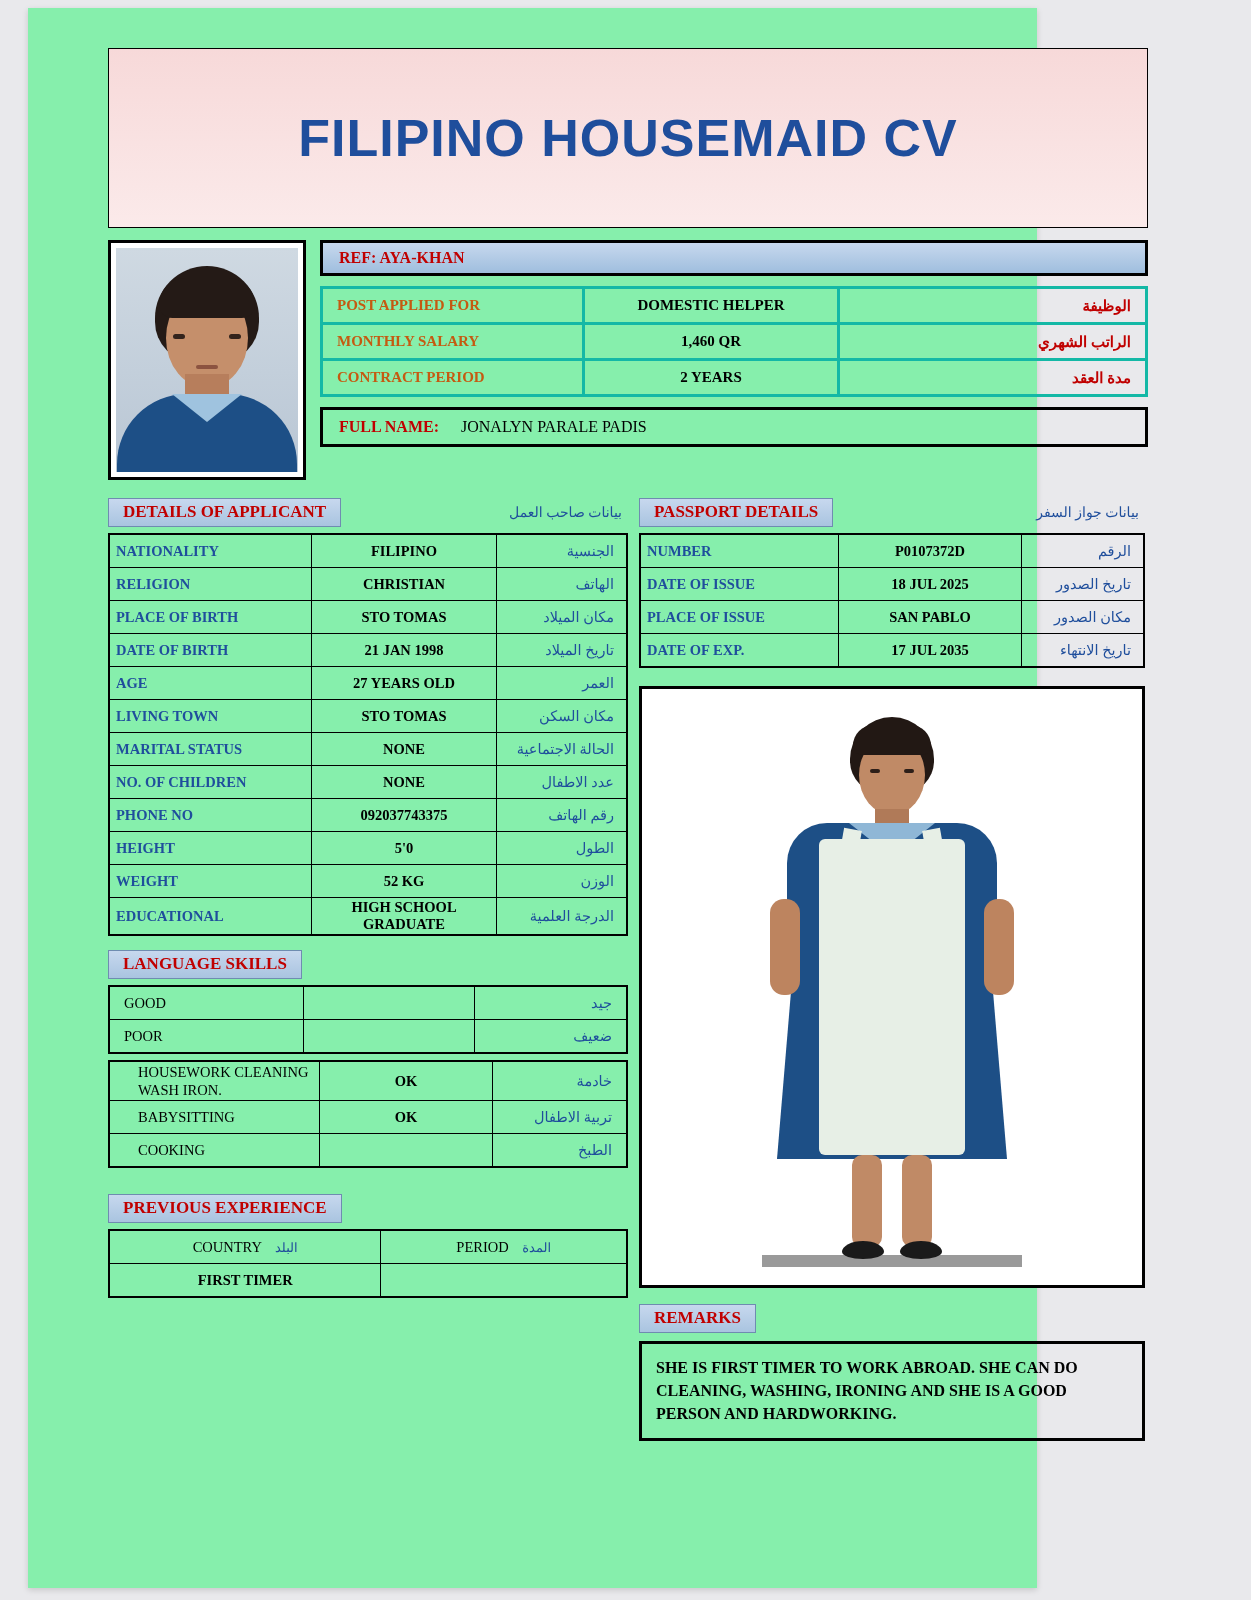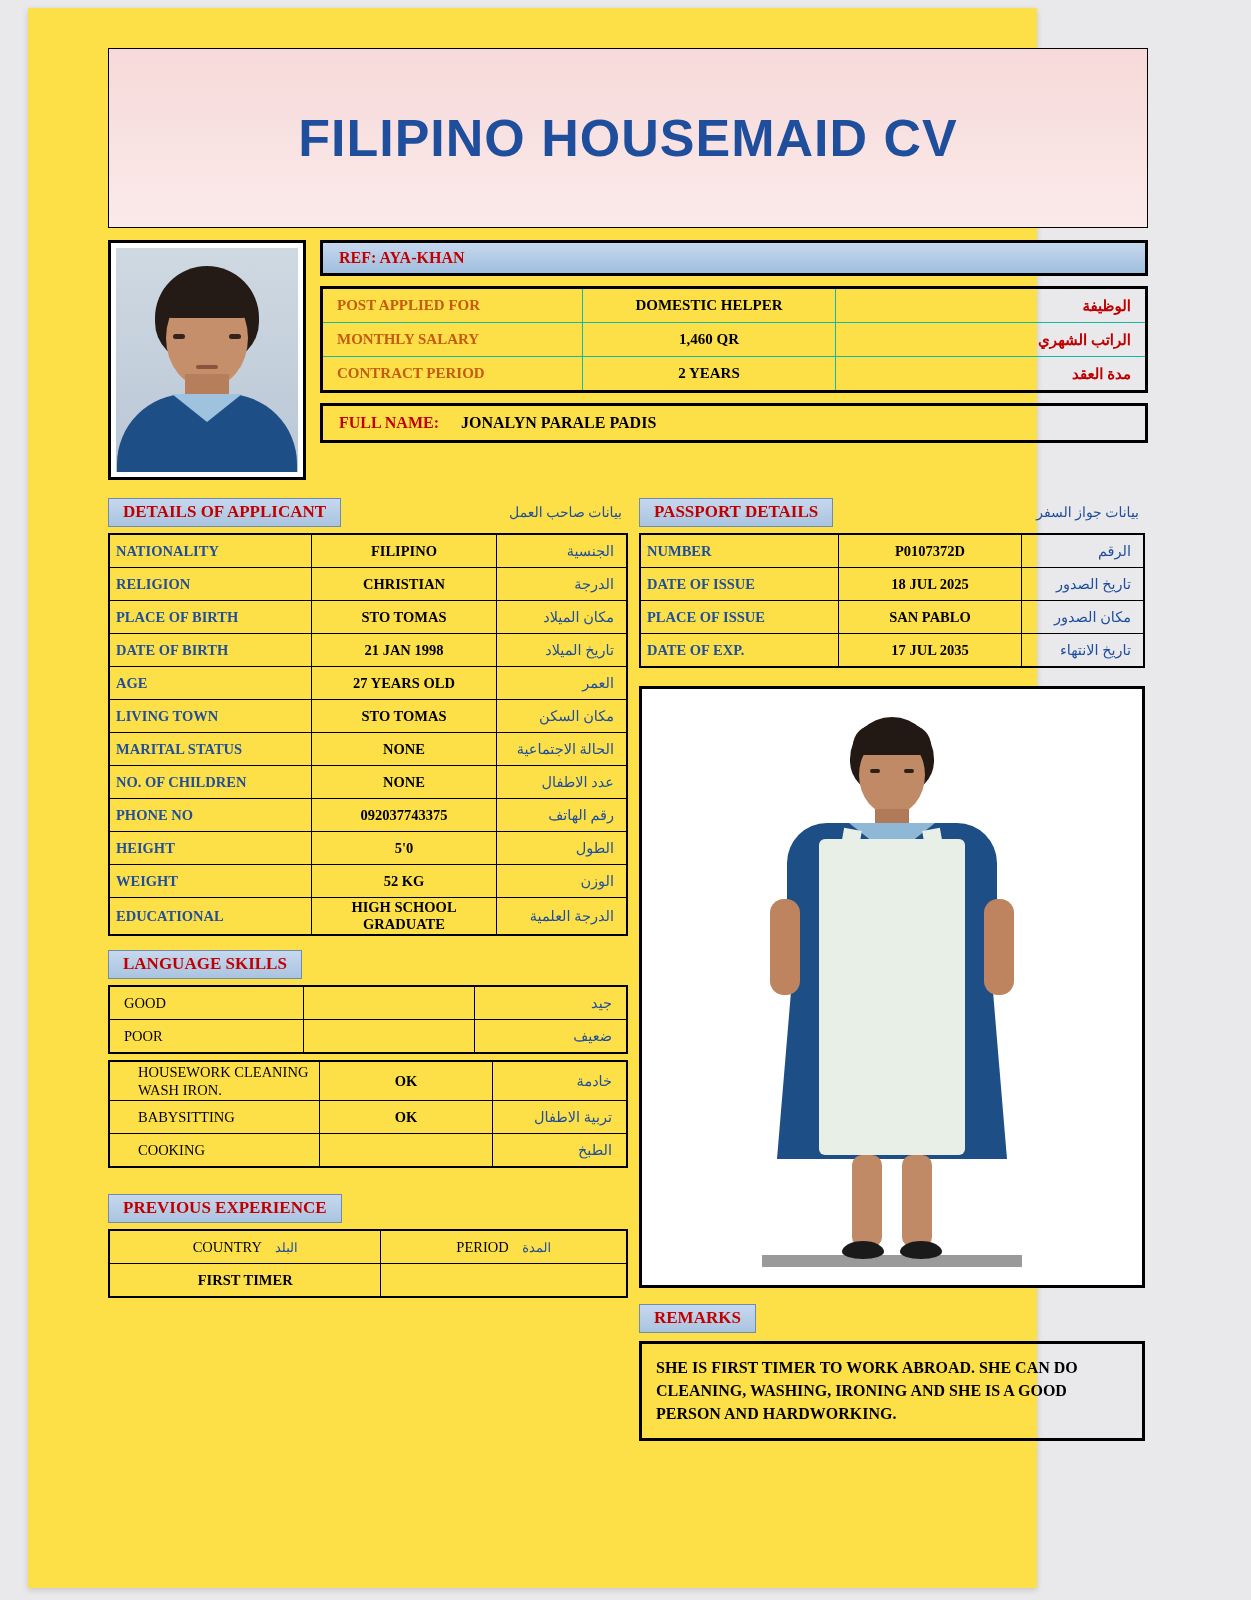--- a/index.html
+++ b/index.html
@@ -12,21 +12,21 @@
     height: 1600px;
     font-family: "Liberation Serif", serif;
     overflow: hidden;
   }
   .page {
     position: absolute;
     left: 28px;
     top: 8px;
     width: 1009px;
     height: 1580px;
-    background: #fde047;
+    background: #86efac;
     box-shadow: 0 2px 6px rgba(0,0,0,0.15);
   }
   .inner {
     position: absolute;
     left: 80px;
     top: 40px;
     width: 1040px;
   }
 
   
@@ -85,21 +85,21 @@
     font-weight: bold;
     font-size: 16px;
   }
   .post-table {
     margin-top: 10px;
     border: 3px solid #000;
     border-collapse: collapse;
     width: 100%;
   }
   .post-table td {
-    border: 1px solid #14b8a6;
+    border: 3px solid #14b8a6;
     height: 31px;
     font-size: 15px;
   }
   .post-label {
     width: 244px;
     color: #c55a11;
     font-weight: bold;
     padding-left: 14px;
   }
   .post-value {
@@ -121,21 +121,21 @@
     margin-top: 10px;
     border: 3px solid #000;
     height: 40px;
     display: flex;
     align-items: center;
     padding-left: 16px;
     box-sizing: border-box;
     font-size: 16px;
   }
   .fullname-bar .lbl { color: #c00000; font-weight: bold; margin-right: 22px; }
-  .fullname-bar .val { color: #000; font-weight: bold; }
+  .fullname-bar .val { color: #000; font-weight: normal; }
 
   
   .columns {
     display: flex;
     margin-top: 18px;
   }
   .col-left { width: 520px; flex: 0 0 auto; }
   .col-right { width: 506px; margin-left: 11px; flex: 0 0 auto; }
 
   .sec-head {
@@ -368,21 +368,21 @@
         <table class="grid">
           <tbody>
               <tr>
             <td class="c-label">NATIONALITY</td>
             <td class="c-value">FILIPINO</td>
             <td class="c-ar">الجنسية</td>
           </tr>
           <tr>
             <td class="c-label">RELIGION</td>
             <td class="c-value">CHRISTIAN</td>
-            <td class="c-ar">الدرجة</td>
+            <td class="c-ar">الهاتف</td>
           </tr>
           <tr>
             <td class="c-label">PLACE OF BIRTH</td>
             <td class="c-value">STO TOMAS</td>
             <td class="c-ar">مكان الميلاد</td>
           </tr>
           <tr>
             <td class="c-label">DATE OF BIRTH</td>
             <td class="c-value">21 JAN 1998</td>
             <td class="c-ar">تاريخ الميلاد</td>

